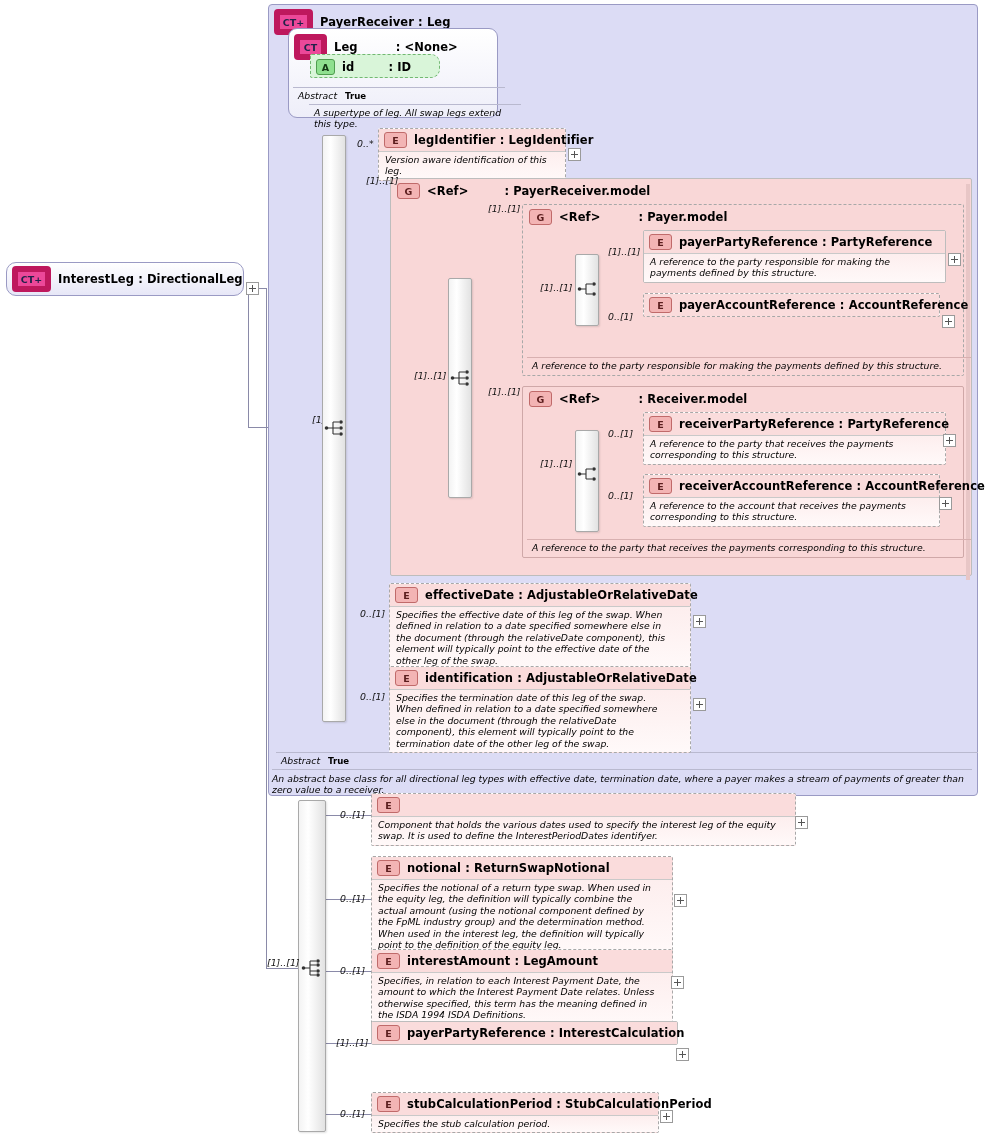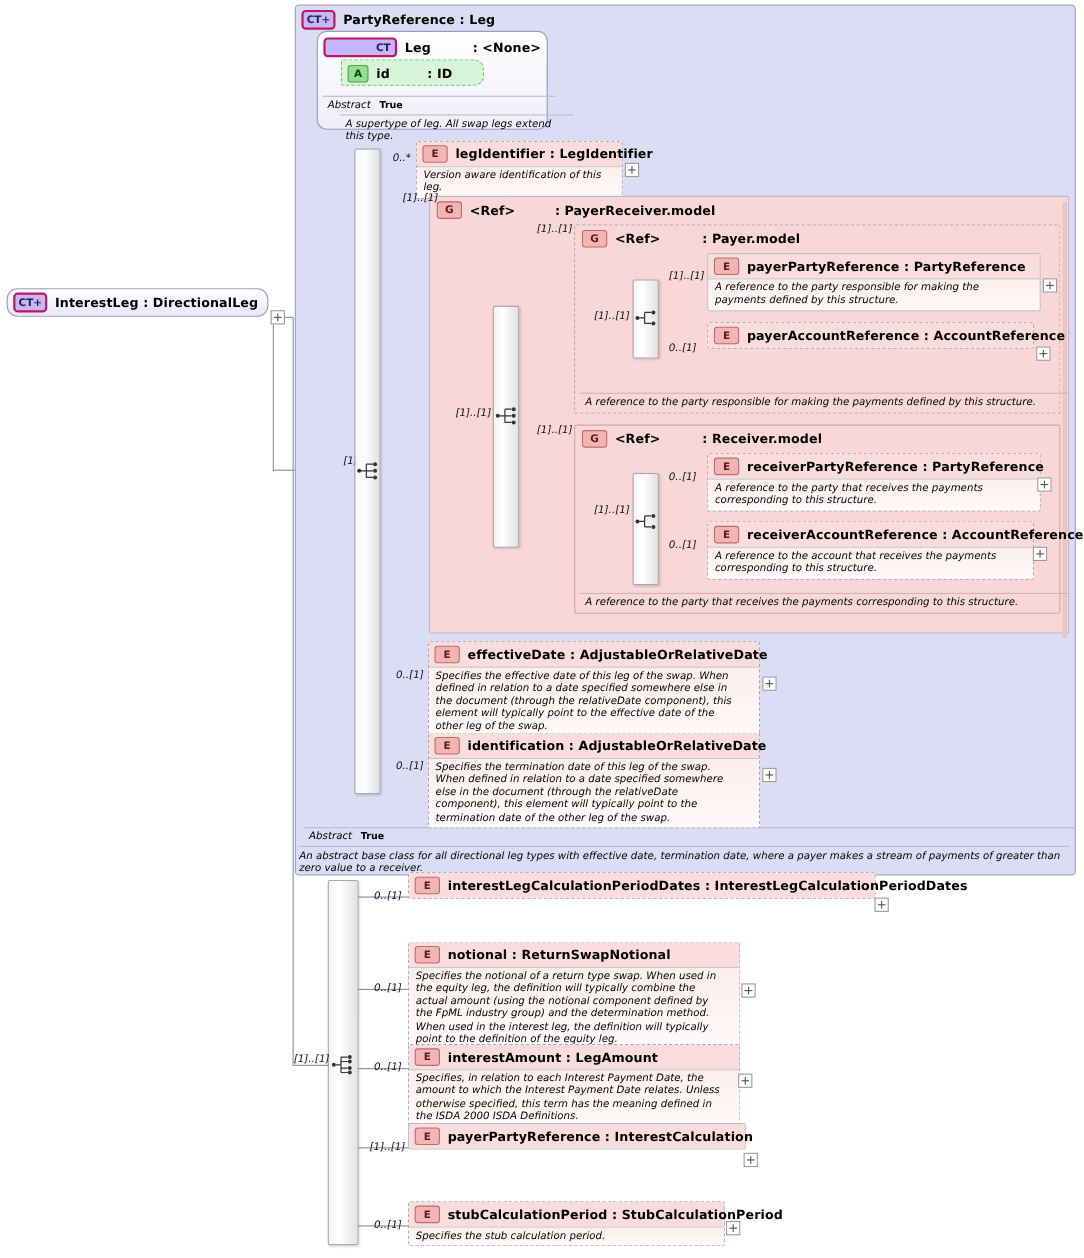--- a/index.html
+++ b/index.html
@@ -22,21 +22,21 @@
     border-top:1px solid #c9c9c9;
   }
 
   
   .badge{
     display:inline-flex;align-items:center;justify-content:center;
     width:21px;height:14px;border-radius:3px;margin-right:7px;
     font-size:9.5px;font-weight:bold;font-family:"DejaVu Sans","Liberation Sans",sans-serif;
     flex:0 0 auto;
   }
-  .badge.ct{background:#c4b5fd;border:2px solid #be185d;color:#22224a;width:27px;border-radius:4px;}
+  .badge.ct{background:#ec4899;border:6px solid #be185d;color:#22224a;width:27px;border-radius:4px;}
   .badge.e{background:#f3b4b4;border:1px solid #c06a6a;color:#5a1d1d;}
   .badge.g{background:#f3b4b4;border:1px solid #c06a6a;color:#5a1d1d;}
   .badge.a{background:#8fe08f;border:1px solid #4f9d4f;color:#133913;width:17px;}
 
   
   .ct-outer{background:#dcdcf5;border:1px solid #9a9ac4;}
   .ct-inner{background:linear-gradient(180deg,#ffffff 0%,#eeeef9 100%);border:1px solid #9a9ac4;border-radius:9px;}
   .attr-box{background:#d9f5d9;border:1px dashed #72b872;border-radius:2px 9px 9px 2px;}
   .el-solid{background:linear-gradient(180deg,#fbe1e1 0%,#ffffff 100%);border:1px solid #bdbdbd;}
   .el-dash{background:linear-gradient(180deg,#fbe1e1 0%,#ffffff 100%);border:1px dashed #a8a8a8;}
@@ -125,32 +125,32 @@
   <div class="hdr">
     <span class="badge ct">CT+</span>
     <span class="nm">InterestLeg : DirectionalLeg</span>
   </div>
 </div>
 <div class="plus" style="left:246px;top:282px;"></div>
 
 <div class="node ct-outer abs" style="left:268px;top:4px;width:710px;height:792px;border-radius:4px;">
   <div class="hdr" style="padding-top:4px;">
     <span class="badge ct">CT+</span>
-    <span class="nm">PartyReference : Leg</span>
+    <span class="nm">PayerReceiver : Leg</span>
   </div>
 </div>
 <div class="card abs" style="left:312px;top:414px;">[1]..[1]</div>
 <div class="meta abs" style="left:272px;top:752px;width:702px;">
   <span class="k">Abstract</span><span class="v">True</span>
 </div>
 <div class="abs" style="left:272px;top:769px;width:700px;font-style:italic;font-size:9.3px;line-height:11.4px;border-top:1px solid #b9b9cf;padding-top:3px;">An abstract base class for all directional leg types with effective date, termination date, where a payer makes a stream of payments of greater than zero value to a receiver.</div>
 
 <div class="node ct-inner abs" style="left:288px;top:28px;width:210px;height:90px;">
   <div class="hdr" style="padding-top:5px;">
-    <span class="badge ct" style="width:21px;padding-left:42px;">CT</span>
+    <span class="badge ct" style="width:21px;">CT</span>
     <span class="nm">Leg</span>
     <span class="nm" style="margin-left:38px;">: &lt;None&gt;</span>
   </div>
   <div class="meta" style="position:absolute;left:0;top:58px;width:202px;">
     <span class="k">Abstract</span><span class="v">True</span>
   </div>
   <div class="doc" style="position:absolute;left:16px;top:75px;width:202px;border-top:1px solid #b9b9cf;">A supertype of leg. All swap legs extend this type.</div>
 </div>
 
 <div class="node attr-box abs" style="left:310px;top:54px;width:130px;height:24px;">
@@ -305,42 +305,42 @@
   <circle cx="17" cy="7" r="1.8" fill="#333"></circle>
   <circle cx="17" cy="13" r="1.8" fill="#333"></circle>
   <circle cx="17" cy="17" r="1.8" fill="#333"></circle>
 </svg>
 <div class="card abs" style="left:267px;top:957px;">[1]..[1]</div>
 
 <div class="card abs" style="left:340px;top:809px;">0..[1]</div>
 <div class="node el-dash abs" style="left:371px;top:793px;width:425px;">
   <div class="hdr">
     <span class="badge e">E</span>
-    <span class="nm">interestLegCalculationPeriodDates : InterestLegCalculationPeriodDates</span>
-  </div>
+  </div>
+  <div class="doc">Component that holds the various dates used to specify the interest leg of the equity swap. It is used to define the InterestPeriodDates identifyer.</div>
 </div>
 <div class="plus" style="left:795px;top:816px;"></div>
 
 <div class="card abs" style="left:340px;top:893px;">0..[1]</div>
 <div class="node el-dash abs" style="left:371px;top:856px;width:302px;">
   <div class="hdr">
     <span class="badge e">E</span>
     <span class="nm">notional : ReturnSwapNotional</span>
   </div>
   <div class="doc">Specifies the notional of a return type swap. When used in the equity leg, the definition will typically combine the actual amount (using the notional component defined by the FpML industry group) and the determination method. When used in the interest leg, the definition will typically point to the definition of the equity leg.</div>
 </div>
 <div class="plus" style="left:674px;top:894px;"></div>
 
 <div class="card abs" style="left:340px;top:965px;">0..[1]</div>
 <div class="node el-dash abs" style="left:371px;top:949px;width:302px;">
   <div class="hdr">
     <span class="badge e">E</span>
     <span class="nm">interestAmount : LegAmount</span>
   </div>
-  <div class="doc">Specifies, in relation to each Interest Payment Date, the amount to which the Interest Payment Date relates. Unless otherwise specified, this term has the meaning defined in the ISDA 2000 ISDA Definitions.</div>
+  <div class="doc">Specifies, in relation to each Interest Payment Date, the amount to which the Interest Payment Date relates. Unless otherwise specified, this term has the meaning defined in the ISDA 1994 ISDA Definitions.</div>
 </div>
 <div class="plus" style="left:671px;top:976px;"></div>
 
 <div class="card abs" style="left:336px;top:1037px;">[1]..[1]</div>
 <div class="node el-solid abs" style="left:371px;top:1021px;width:307px;">
   <div class="hdr">
     <span class="badge e">E</span>
     <span class="nm">payerPartyReference : InterestCalculation</span>
   </div>
 </div>

